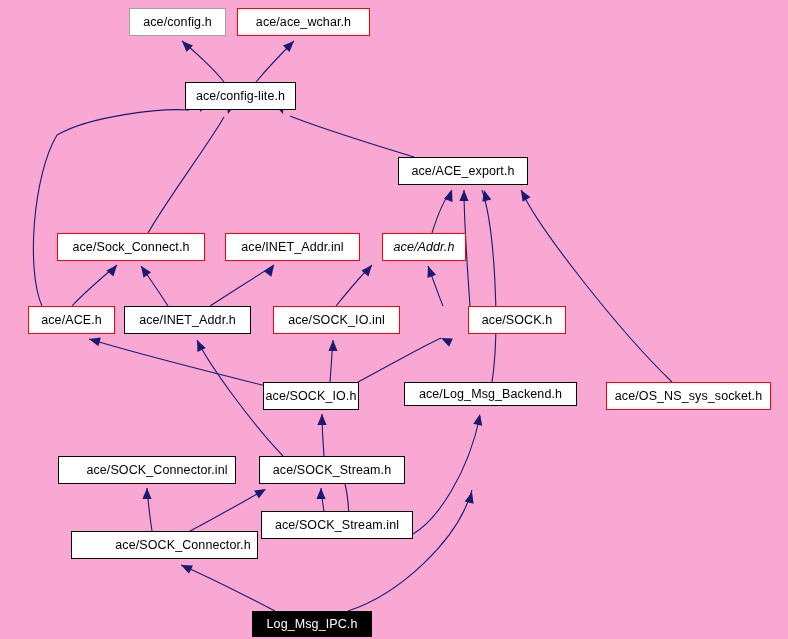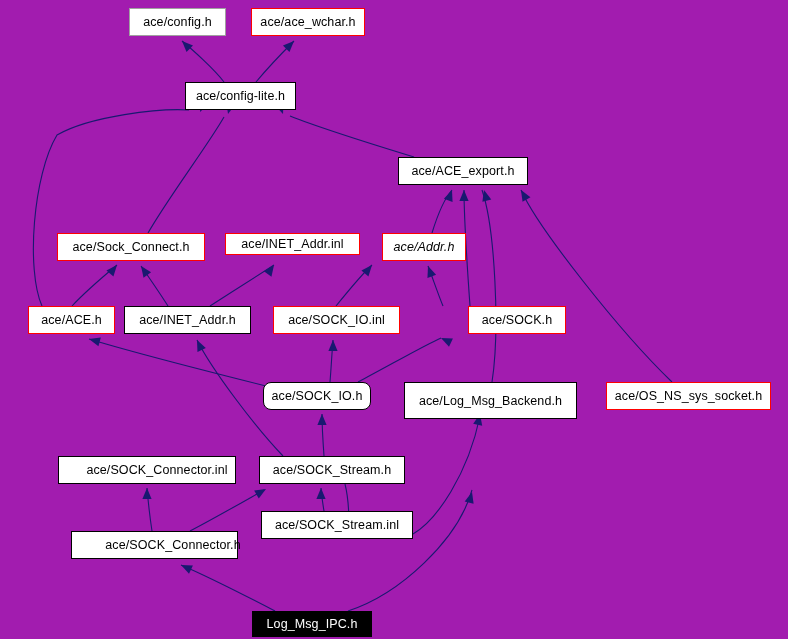--- a/index.html
+++ b/index.html
@@ -4,21 +4,21 @@
 <style>
   html, body {
     margin: 0;
     padding: 0;
     background: #ffffff;
   }
   #canvas {
     position: relative;
     width: 788px;
     height: 639px;
-    background: #a21caf;
+    background: #f9a8d4;
     font-family: "Liberation Sans", sans-serif;
     overflow: hidden;
   }
   #edge-layer {
     position: absolute;
     left: 0;
     top: 0;
     width: 788px;
     height: 639px;
   }
@@ -108,66 +108,66 @@
       <polygon points="321.00,488.00 325.60,499.00 316.40,499.00" class="edge-head"></polygon>
       <polygon points="349.00,528.00 344.40,517.00 353.60,517.00" class="edge-head"></polygon>
       <polygon points="181.00,565.00 192.91,565.48 189.03,573.82" class="edge-head"></polygon>
       <polygon points="472.00,492.00 473.60,503.82 464.71,501.43" class="edge-head"></polygon>
       <polygon points="480.00,414.00 482.21,425.72 473.21,423.80" class="edge-head"></polygon>
     </svg>
   <div id="node-layer">
       <div class="node gray" style="left: 129px; top: 8px; width: 97px; height: 28px;">
         <span>ace/config.h</span>
       </div>
-      <div class="node red" style="left: 251px; top: 8px; width: 114px; height: 28px;">
+      <div class="node red" style="left: 237px; top: 8px; width: 133px; height: 28px;">
         <span>ace/ace_wchar.h</span>
       </div>
       <div class="node" style="left: 185px; top: 82px; width: 111px; height: 28px;">
         <span>ace/config-lite.h</span>
       </div>
       <div class="node" style="left: 398px; top: 157px; width: 130px; height: 28px;">
         <span>ace/ACE_export.h</span>
       </div>
       <div class="node red" style="left: 57px; top: 233px; width: 148px; height: 28px;">
         <span>ace/Sock_Connect.h</span>
       </div>
-      <div class="node red" style="left: 225px; top: 233px; width: 135px; height: 22px;">
+      <div class="node red" style="left: 225px; top: 233px; width: 135px; height: 28px;">
         <span>ace/INET_Addr.inl</span>
       </div>
       <div class="node red" style="left: 382px; top: 233px; width: 84px; height: 28px; font-style: italic;">
         <span>ace/Addr.h</span>
       </div>
       <div class="node red" style="left: 28px; top: 306px; width: 87px; height: 28px;">
         <span>ace/ACE.h</span>
       </div>
       <div class="node" style="left: 124px; top: 306px; width: 127px; height: 28px;">
         <span>ace/INET_Addr.h</span>
       </div>
       <div class="node red" style="left: 273px; top: 306px; width: 127px; height: 28px;">
         <span>ace/SOCK_IO.inl</span>
       </div>
       <div class="node red" style="left: 422px; top: 306px; width: 98px; height: 28px; margin-left: 46px;">
         <span>ace/SOCK.h</span>
       </div>
-      <div class="node" style="left: 263px; top: 382px; width: 108px; height: 28px; border-radius: 8px;">
+      <div class="node" style="left: 263px; top: 382px; width: 96px; height: 28px;">
         <span>ace/SOCK_IO.h</span>
       </div>
-      <div class="node" style="left: 404px; top: 382px; width: 173px; height: 37px; justify-content: center;">
+      <div class="node" style="left: 404px; top: 382px; width: 173px; height: 24px; justify-content: center;">
         <span>ace/Log_Msg_Backend.h</span>
       </div>
       <div class="node red" style="left: 606px; top: 382px; width: 165px; height: 28px;">
         <span>ace/OS_NS_sys_socket.h</span>
       </div>
       <div class="node" style="left: 58px; top: 456px; width: 178px; height: 28px; padding-left: 20px;">
         <span>ace/SOCK_Connector.inl</span>
       </div>
       <div class="node" style="left: 259px; top: 456px; width: 146px; height: 28px;">
         <span>ace/SOCK_Stream.h</span>
       </div>
-      <div class="node" style="left: 71px; top: 531px; width: 167px; height: 28px; padding-left: 37px;">
+      <div class="node" style="left: 71px; top: 531px; width: 187px; height: 28px; padding-left: 37px;">
         <span>ace/SOCK_Connector.h</span>
       </div>
       <div class="node" style="left: 261px; top: 511px; width: 152px; height: 28px;">
         <span>ace/SOCK_Stream.inl</span>
       </div>
       <div class="node black" style="left: 252px; top: 611px; width: 120px; height: 26px;">
         <span>Log_Msg_IPC.h</span>
       </div>
     </div>
 </div>

